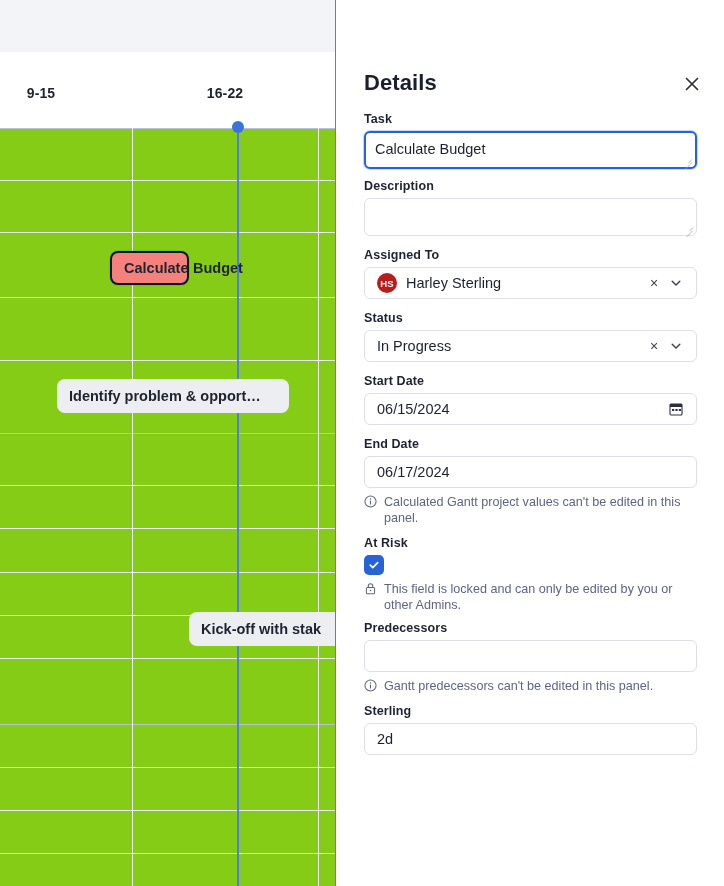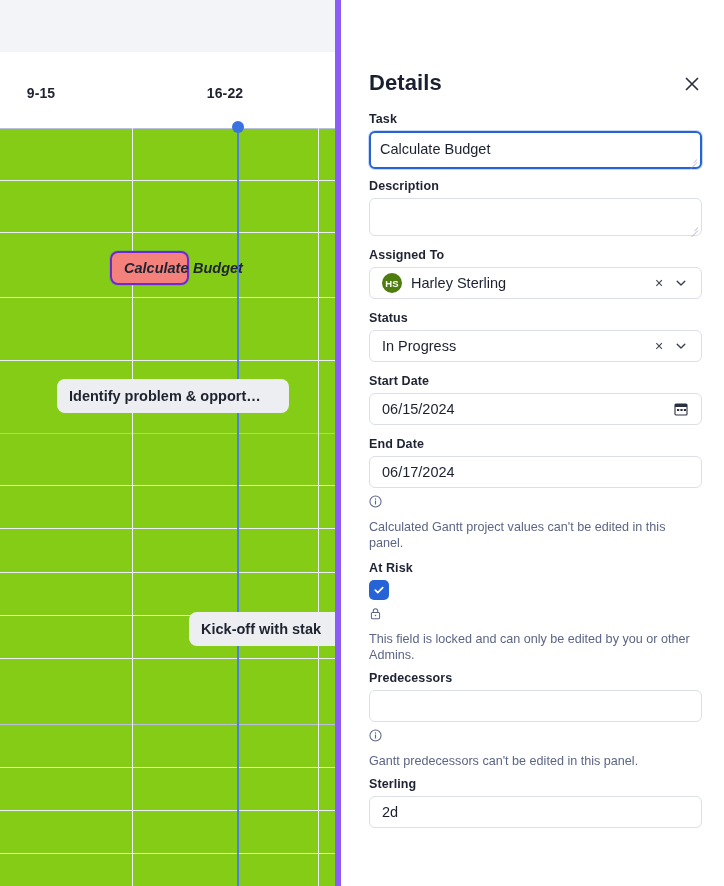--- a/index.html
+++ b/index.html
@@ -47,33 +47,32 @@
   }
 
   .task-bar {
     position: absolute; height: 34px; border-radius: 8px;
     display: flex; align-items: center;
     font-size: 14.5px; font-weight: 700; color: #1f2330;
     white-space: nowrap; padding: 0 12px;
   }
   .task-bar.grey { background: #edeef2; }
   .task-bar.selected {
-    background: #f4817b; border: 2px solid #6d28d9;
+    background: #f4817b; border: 2px solid #0f172a;
     box-shadow: 0 0 0 1px rgba(37,99,214,.15);
-    font-style: italic;
   }
   .task-bar .overflow-label {
     position: absolute; left: 100%; margin-left: 6px;
     color: #1f2330; font-weight: 700;
   }
 
   
   #details {
     position: absolute; left: 335px; top: 0; width: 389px; height: 886px;
-    background: #ffffff; border-left: 6px solid #8b5cf6;
+    background: #ffffff; border-left: 1px solid #8b5cf6;
     overflow: hidden;
   }
   .panel-header {
     position: absolute; left: 0; top: 52px; width: 388px; height: 52px;
   }
   .panel-title {
     position: absolute; left: 28px; top: 70px;
     font-size: 22px; font-weight: 700; color: #1b2030; letter-spacing: .1px;
   }
   .close-btn {
@@ -109,37 +108,37 @@
   }
   .resize-grip i {
     position: absolute; right: 0; height: 1px; background: #9aa0b4;
     transform-origin: right center; transform: rotate(-45deg);
   }
   .resize-grip i:nth-child(1){ bottom: 2px; width: 9px; }
   .resize-grip i:nth-child(2){ bottom: 5px; width: 5px; }
 
   .avatar {
     width: 20px; height: 20px; border-radius: 50%;
-    background: #4d7c0f; color: #fff;
+    background: #b91c1c; color: #fff;
     font-size: 9.5px; font-weight: 700;
     display: flex; align-items: center; justify-content: center;
     margin-right: 9px; flex: 0 0 auto; letter-spacing: .2px;
   }
   .ctl .val { flex: 1 1 auto; white-space: nowrap; overflow: hidden; }
   .clear-x {
     width: 16px; text-align: center; color: #3a4051; font-size: 14px;
     cursor: pointer; margin-right: 6px;
   }
   .caret { width: 16px; display: flex; align-items: center; justify-content: center; cursor: pointer; color: #3a4051; }
   .cal-icon { width: 16px; display: flex; align-items: center; justify-content: center; cursor: pointer; }
 
   .hint {
     display: flex; gap: 7px; align-items: flex-start;
     width: 333px; margin-top: 6px;
-    font-size: 12.6px; line-height: 16px; color: #5c6585; flex-direction: column;
+    font-size: 12.6px; line-height: 16px; color: #5c6585;
   }
   .hint .ic { flex: 0 0 auto; margin-top: 1px; }
   .hint .tx { flex: 1 1 auto; }
 
   .checkbox {
     width: 20px; height: 20px; border-radius: 5px; background: #2563d6;
     display: flex; align-items: center; justify-content: center; cursor: pointer;
   }
 
   .sp8  { height: 8px; }

